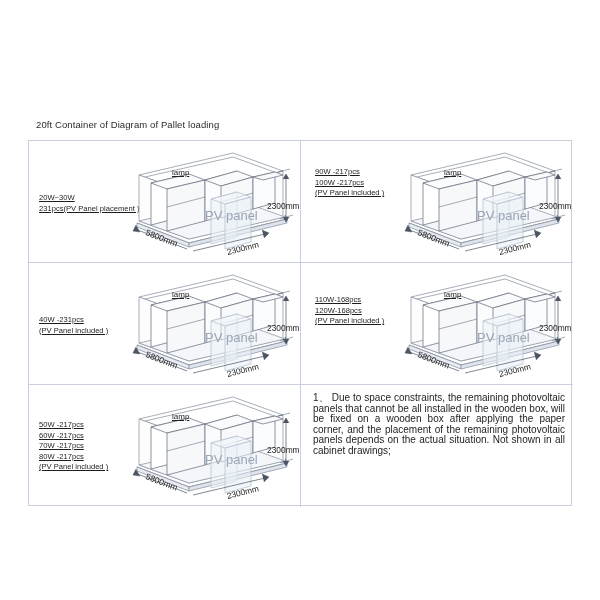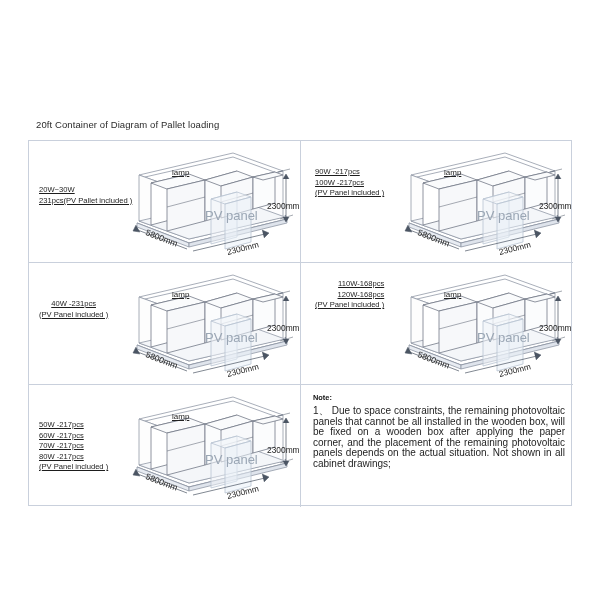--- a/index.html
+++ b/index.html
@@ -84,23 +84,23 @@
 </head>
 <body>
 
 <div class="page">
 
   <div class="title">20ft Container of Diagram of Pallet loading</div>
 
   <div class="grid">
 
     <div class="cell c1 r1">
-      <div class="spec left" style="top:44px;">
+      <div class="spec left" style="top:52px;">
         <div>20W~30W</div>
-        <div>231pcs(PV Pallet included )</div>
+        <div>231pcs(PV Panel placement )</div>
       </div>
       <div class="drawing" style="left:86px;top:8px;">
         <svg width="186" height="114" viewBox="0 0 186 114" fill="none" stroke="#6b7280" stroke-width="0.8" stroke-linejoin="round">
 
           <g stroke="#8b93a1" stroke-width="0.75">
 
             <path d="M24 26 L118 4 L168 22 L74 44 Z" fill="#ffffff" fill-opacity="0"></path>
             <path d="M30 28 L118 8 L162 24"></path>
 
             <path d="M24 26 L24 72 L74 90 L74 44 Z" fill="#fdfdfd"></path>
@@ -215,21 +215,21 @@
         </svg>
       </div>
       <div class="lampLbl" style="left:143px;top:27px;">lamp</div>
       <div class="pvLbl" style="left:176px;top:67px;">PV panel</div>
       <div class="dimH" style="left:238px;top:60px;">2300mm</div>
       <div class="dimL" style="left:117px;top:86px;transform:rotate(21deg);">5800mm</div>
       <div class="dimW" style="left:198px;top:106px;transform:rotate(-14deg);">2300mm</div>
     </div>
 
     <div class="cell c1 r2">
-      <div class="spec left" style="top:36px;text-align:center;">
+      <div class="spec left" style="top:52px;">
         <div>40W -231pcs</div>
         <div>(PV Panel included )</div>
       </div>
       <div class="drawing" style="left:86px;top:8px;">
         <svg width="186" height="114" viewBox="0 0 186 114" fill="none" stroke="#6b7280" stroke-width="0.8" stroke-linejoin="round">
           <g stroke="#8b93a1" stroke-width="0.75">
             <path d="M24 26 L118 4 L168 22 L74 44 Z"></path>
             <path d="M30 28 L118 8 L162 24"></path>
             <path d="M24 26 L24 72 L74 90 L74 44 Z" fill="#fdfdfd"></path>
             <path d="M168 22 L168 68 L74 90 L74 44 Z" fill="#fcfcfd" fill-opacity=".5"></path>
@@ -273,21 +273,21 @@
         </svg>
       </div>
       <div class="lampLbl" style="left:143px;top:27px;">lamp</div>
       <div class="pvLbl" style="left:176px;top:67px;">PV panel</div>
       <div class="dimH" style="left:238px;top:60px;">2300mm</div>
       <div class="dimL" style="left:117px;top:86px;transform:rotate(21deg);">5800mm</div>
       <div class="dimW" style="left:198px;top:106px;transform:rotate(-14deg);">2300mm</div>
     </div>
 
     <div class="cell c2 r2">
-      <div class="spec right" style="top:16px;text-align:right;">
+      <div class="spec right" style="top:32px;">
         <div>110W-168pcs</div>
         <div>120W-168pcs</div>
         <div>(PV Panel included )</div>
       </div>
       <div class="drawing" style="left:86px;top:8px;">
         <svg width="186" height="114" viewBox="0 0 186 114" fill="none" stroke="#6b7280" stroke-width="0.8" stroke-linejoin="round">
           <g stroke="#8b93a1" stroke-width="0.75">
             <path d="M24 26 L118 4 L168 22 L74 44 Z"></path>
             <path d="M30 28 L118 8 L162 24"></path>
             <path d="M24 26 L24 72 L74 90 L74 44 Z" fill="#fdfdfd"></path>
@@ -394,19 +394,18 @@
       </div>
       <div class="lampLbl" style="left:143px;top:27px;">lamp</div>
       <div class="pvLbl" style="left:176px;top:67px;">PV panel</div>
       <div class="dimH" style="left:238px;top:60px;">2300mm</div>
       <div class="dimL" style="left:117px;top:86px;transform:rotate(21deg);">5800mm</div>
       <div class="dimW" style="left:198px;top:106px;transform:rotate(-14deg);">2300mm</div>
     </div>
 
     <div class="cell c2 r3">
       <div class="note">
-        <div class="noteTitle">Note:</div>
         <div class="noteP">1、 Due to space constraints, the remaining photovoltaic panels that cannot be all installed in the wooden box, will be fixed on a wooden box after applying the paper corner, and the placement of the remaining photovoltaic panels depends on the actual situation. Not shown in all cabinet drawings;</div>
       </div>
     </div>
 
   </div>
 </div>
 
 </body></html>

